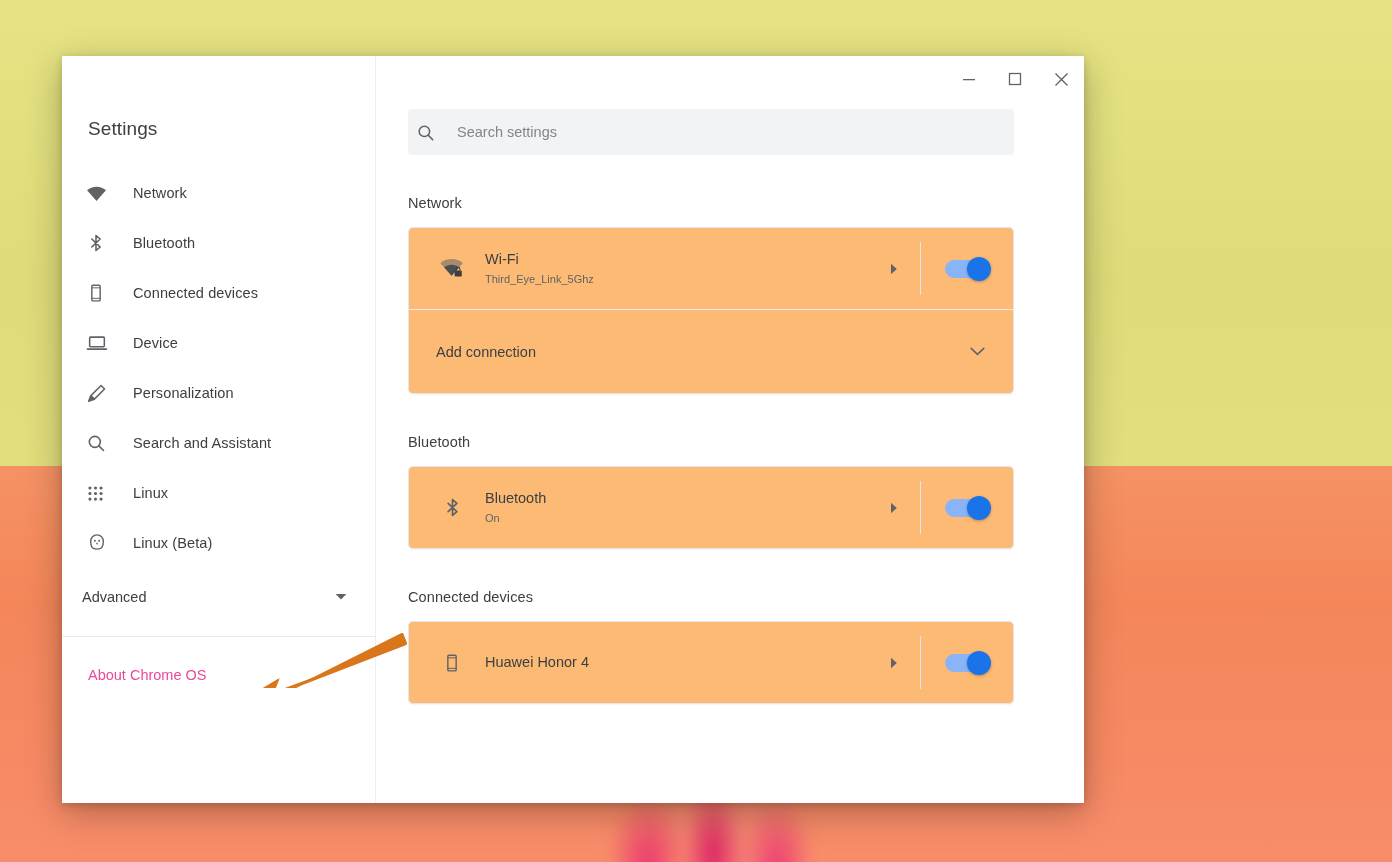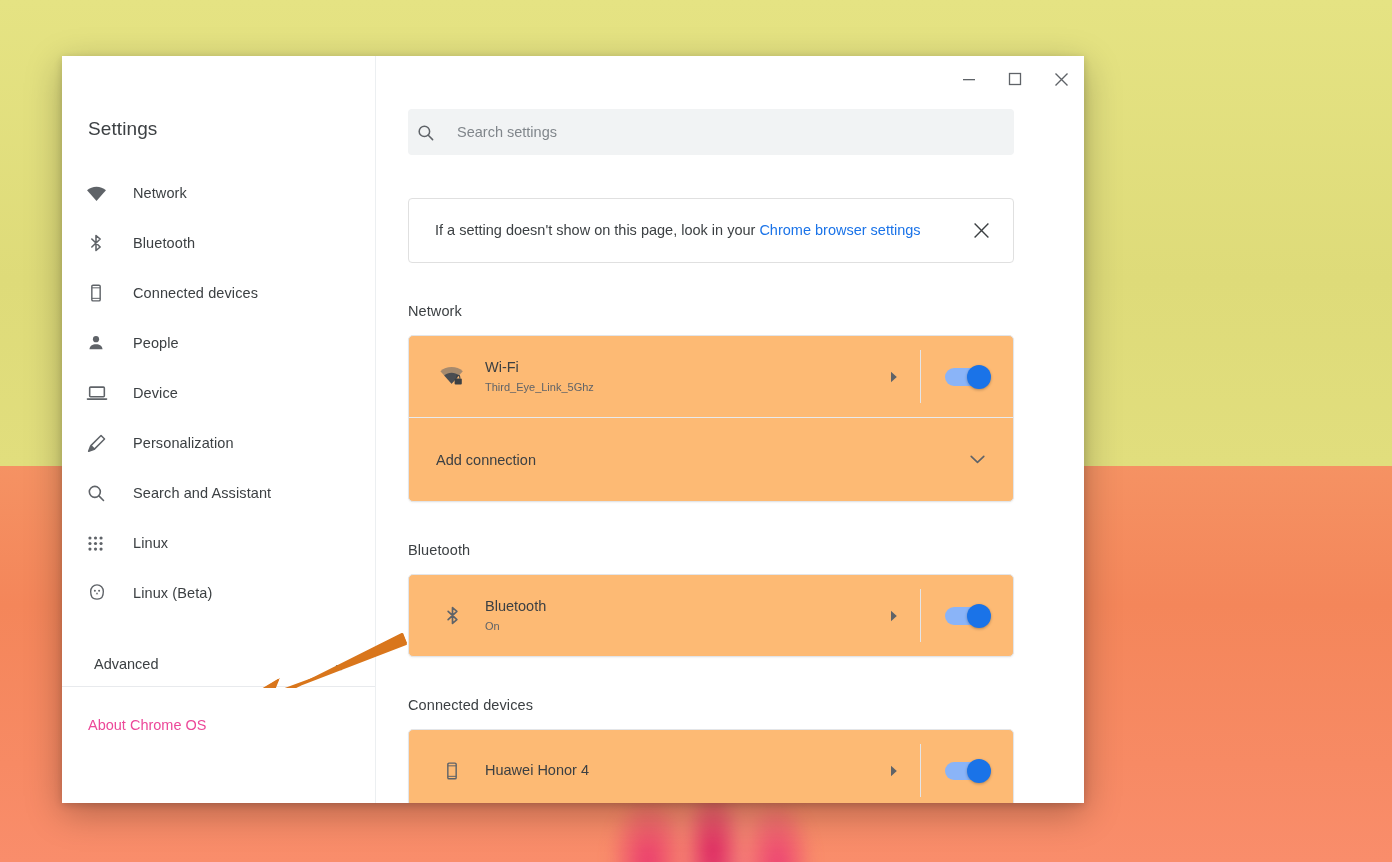--- a/index.html
+++ b/index.html
@@ -91,23 +91,23 @@
     width: 28px; flex: none;
     display: flex; align-items: center; justify-content: flex-start;
     color: #5f6368;
   }
   .nav-label {
     font-size: 14.5px; color: #3c4043;
     margin-left: 19px;
     letter-spacing: .1px;
   }
   #advanced-row {
-    display: flex; align-items: flex-end;
+    display: flex; align-items: center;
     height: 50px;
-    padding: 0 28px 0 32px;
+    padding: 0 28px 0 20px;
     cursor: default;
     margin-top: 4px;
   }
   #advanced-label { font-size: 14.5px; color: #3c4043; flex: 1; }
   #sidebar-sep {
     height: 1px; background: #e8eaed;
     margin: 14px 0 0 0;
   }
   #about-row {
     display: flex; align-items: center;
@@ -287,29 +287,20 @@
       <div class="nav-item">
         <span class="nav-icon">
           <svg width="20" height="20" viewBox="0 0 24 24" fill="none" stroke="#5f6368" stroke-width="1.7">
             <rect x="7" y="2.6" width="10" height="18.8" rx="1.4"></rect>
             <path d="M7 5.8 H17 M7 18.4 H17" stroke-width="1.2"></path>
           </svg>
         </span>
         <span class="nav-label">Connected devices</span>
       </div>
 
-      <div class="nav-item">
-        <span class="nav-icon">
-          <svg width="20" height="20" viewBox="0 0 24 24" fill="#5f6368">
-            <circle cx="12" cy="7.4" r="3.7"></circle>
-            <path d="M4.2 19.6 c0-4.2 3.5-6.2 7.8-6.2 s7.8 2 7.8 6.2 z"></path>
-          </svg>
-        </span>
-        <span class="nav-label">People</span>
-      </div>
 
       <div class="nav-item">
         <span class="nav-icon">
           <svg width="22" height="22" viewBox="0 0 24 24" fill="none" stroke="#5f6368" stroke-width="1.7">
             <rect x="4" y="5.6" width="16" height="10.4" rx="1"></rect>
             <path d="M1.6 18.6 H22.4" stroke-width="1.8" stroke-linecap="round"></path>
           </svg>
         </span>
         <span class="nav-label">Device</span>
       </div>
@@ -390,30 +381,20 @@
     <div id="search-bar">
       <span id="search-icon">
         <svg width="19" height="19" viewBox="0 0 24 24" fill="none" stroke="#5f6368" stroke-width="1.9" stroke-linecap="round">
           <circle cx="10.6" cy="10.6" r="6.6"></circle>
           <path d="M15.5 15.5 L21 21"></path>
         </svg>
       </span>
       <input id="search-input" type="text" placeholder="Search settings" style="">
     </div>
 
-    <div id="notice-card">
-      <div id="notice-text">
-        <span>If a setting doesn't show on this page, look in your </span><a id="notice-link" href="#">Chrome browser settings</a>
-      </div>
-      <div id="notice-close">
-        <svg width="17" height="17" viewBox="0 0 17 17">
-          <path d="M1.6 1.6 L15.4 15.4 M15.4 1.6 L1.6 15.4" stroke="#3c4043" stroke-width="1.4" fill="none"></path>
-        </svg>
-      </div>
-    </div>
 
     <div class="section-heading">Network</div>
     <div class="card">
       <div class="row">
         <span class="row-icon">
           <svg width="26" height="26" viewBox="0 0 26 26">
             <path d="M12.6 19.8 L1.4 7.2 C4.5 4.5 8.4 3.1 12.6 3.1 s8.1 1.4 11.2 4.1 Z" fill="#5f6368" opacity=".55"></path>
             <path d="M12.6 19.8 L5.2 11.5 C7.3 9.7 9.9 8.8 12.6 8.8 s5.3 .9 7.4 2.7 Z" fill="#4a4d51"></path>
             <rect x="15.6" y="14.6" width="7.2" height="5.8" rx="1" fill="#3c4043"></rect>
             <path d="M17.6 14.6 v-1.7 a1.6 1.6 0 0 1 3.2 0 v1.7" fill="none" stroke="#3c4043" stroke-width="1.1"></path>

